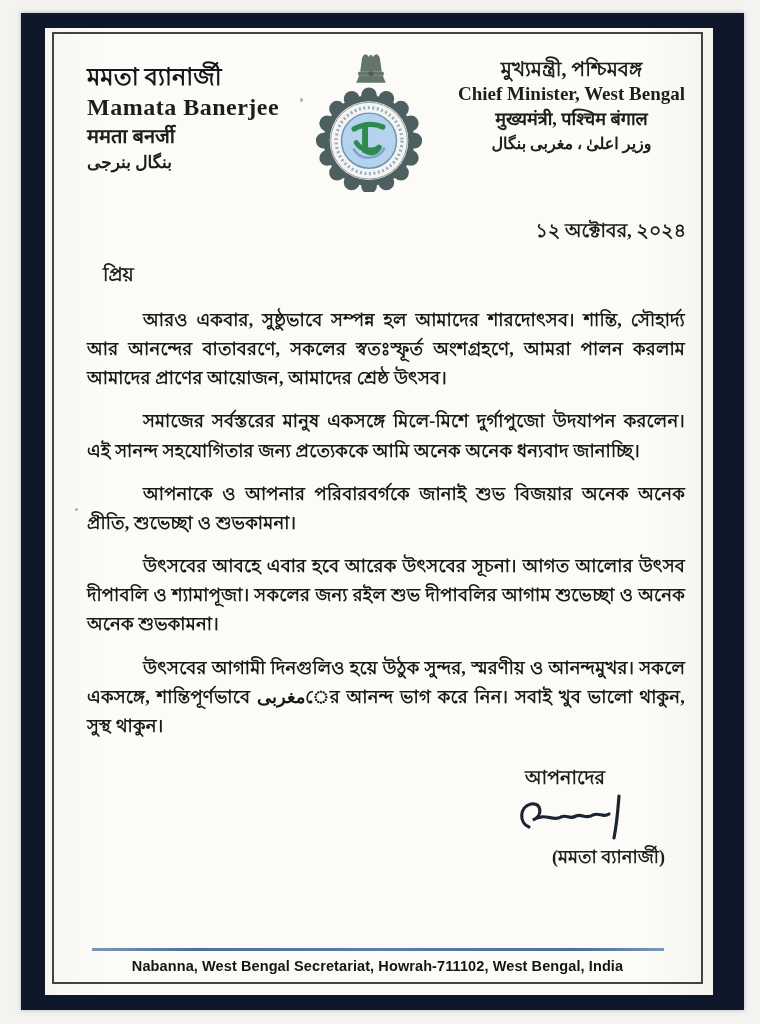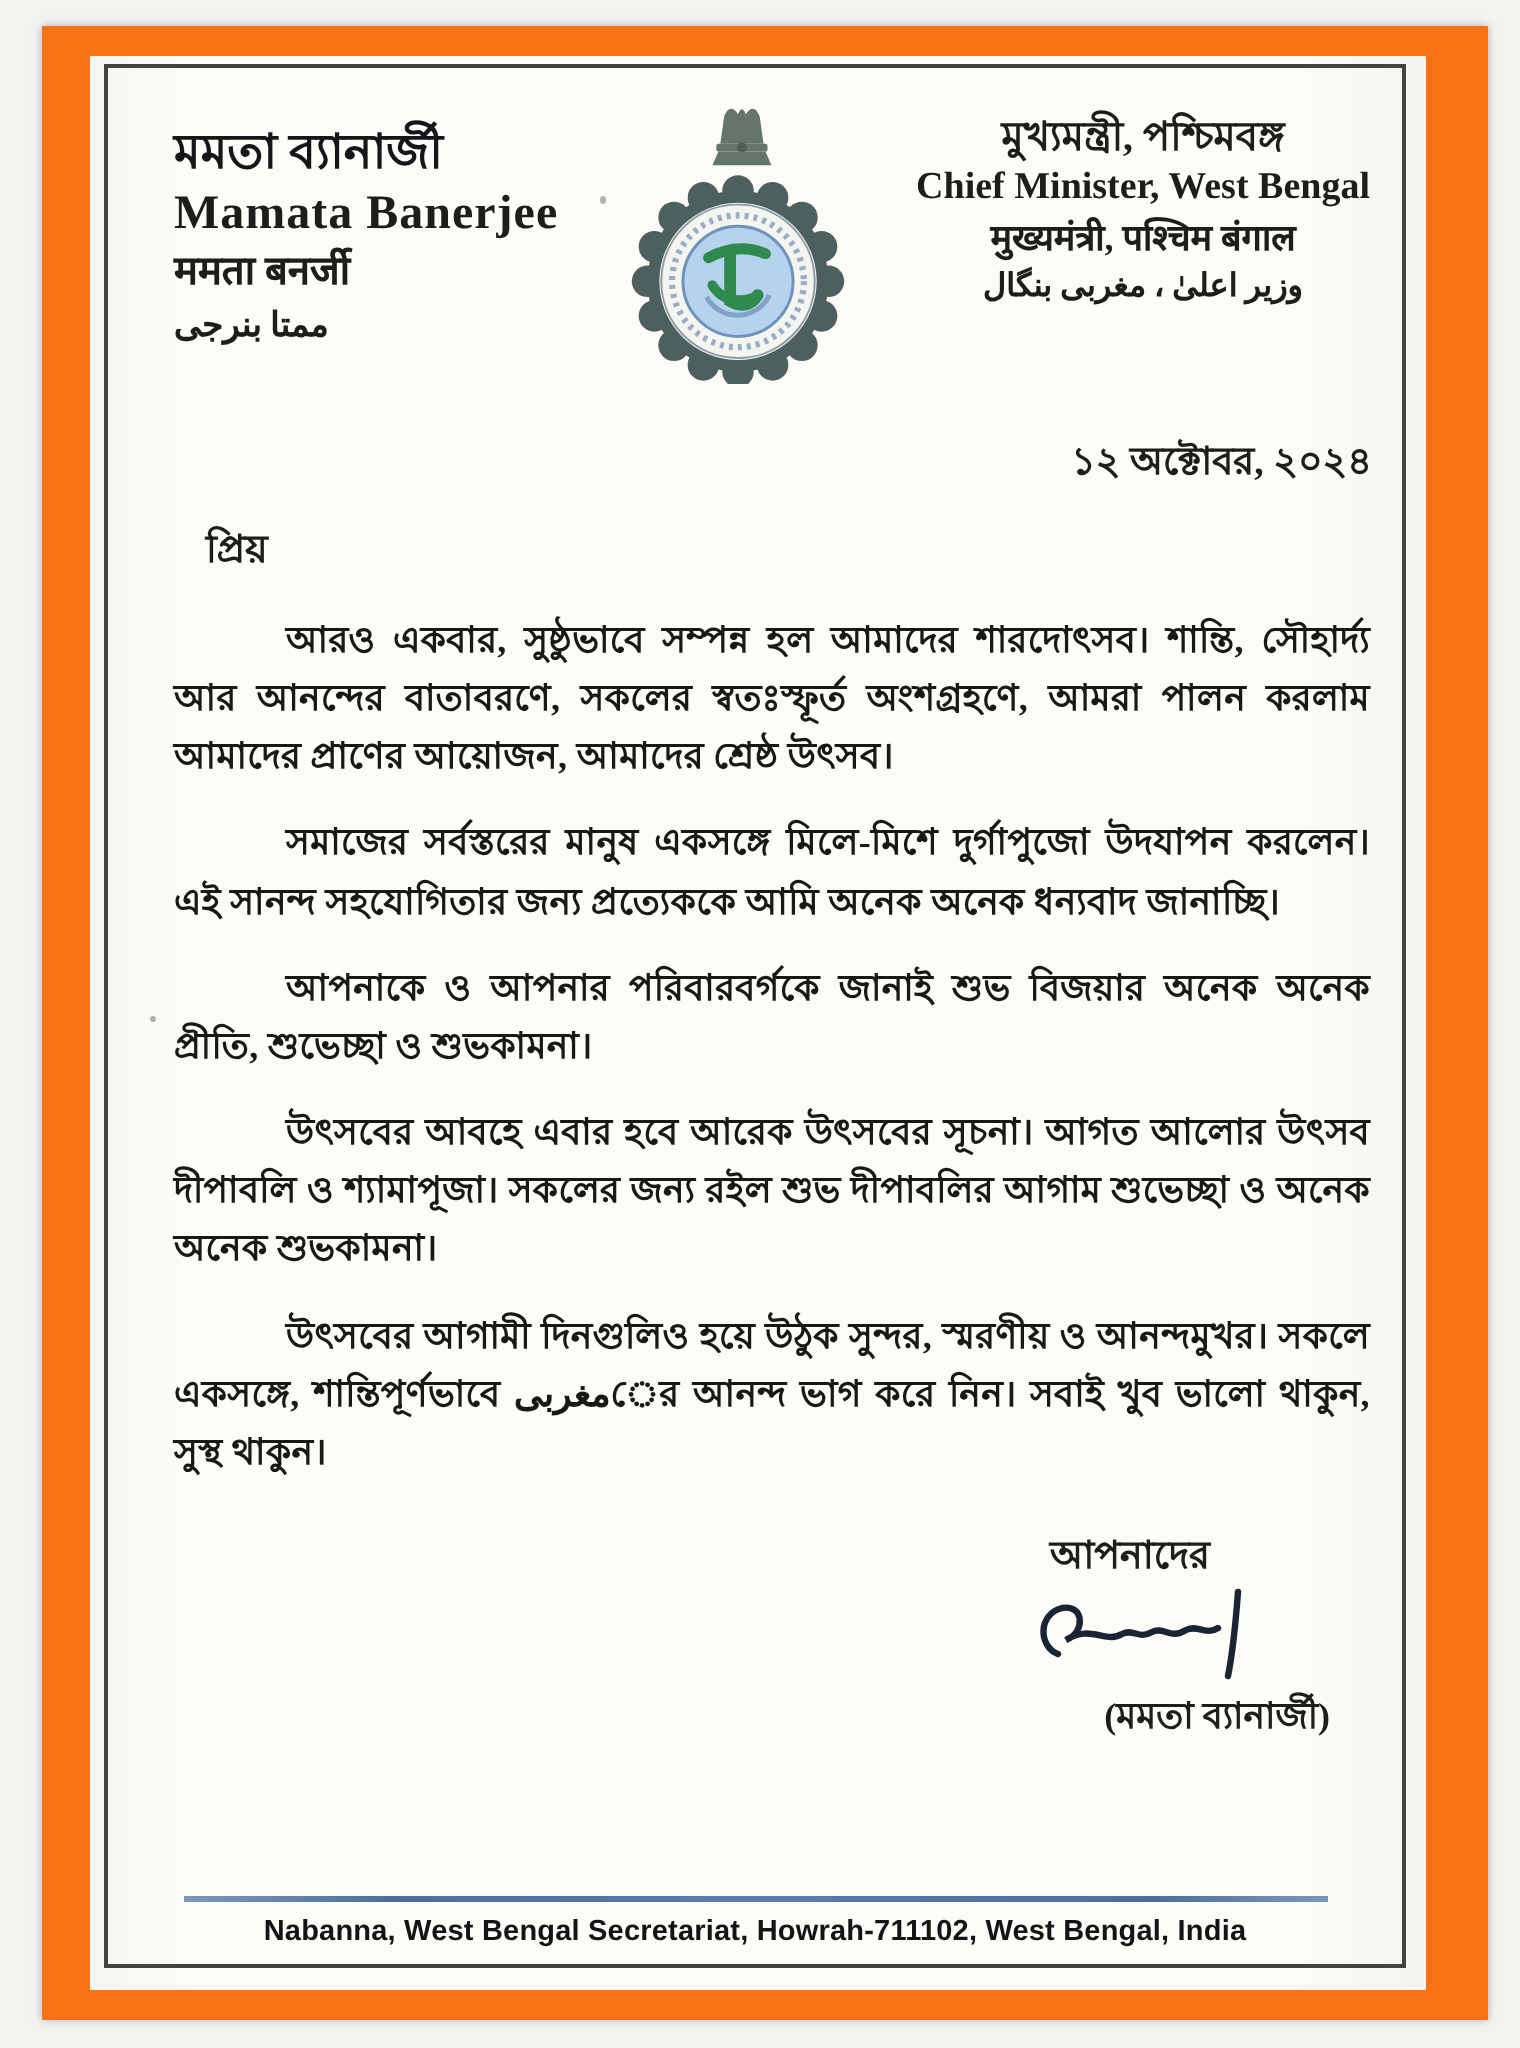--- a/index.html
+++ b/index.html
@@ -1,19 +1,19 @@
 <!DOCTYPE html>
 <html><head>
 <meta charset="utf-8">
 <style>
   * { margin:0; padding:0; box-sizing:border-box; }
   body { background:#f2f1ee; font-family:"Liberation Serif", serif; }
   .photo { position:relative; width:760px; height:1024px; background:#f4f3f0; overflow:hidden; }
   .blue-frame { position:absolute; left:21px; top:13px; width:723px; height:997px;
-                background:#f97316; box-shadow:0 0 4px rgba(90,110,150,.5); }
+                background:#0f172a; box-shadow:0 0 4px rgba(90,110,150,.5); }
   .paper { position:absolute; left:24px; top:15px; right:31px; bottom:15px;
            background:#fbfaf6;
            background-image:linear-gradient(90deg, #f7f6f1 0%, #fcfbf8 8%, #fcfbf8 90%, #f5f4ef 100%); }
   .letter-border { position:absolute; left:7px; top:4px; right:10px; bottom:11px;
                    border:2px solid #43433f; }
   .content { position:absolute; inset:0; padding:14px 14px 0 33px; color:#1d1d1b; }
 
   
   .letterhead { display:flex; justify-content:space-between; align-items:flex-start; height:140px; }
   .sender-block { padding-top:14px; line-height:1.25; }
@@ -56,21 +56,21 @@
   <div class="blue-frame">
     <div class="paper">
       <div class="letter-border">
         <div class="content">
 
           <div class="letterhead">
             <div class="sender-block">
               <div class="name-bn">মমতা ব্যানার্জী</div>
               <div class="name-en">Mamata Banerjee</div>
               <div class="name-hi">ममता बनर्जी</div>
-              <div class="name-ur">ممتا بنرجی</div>
+              <div class="name-ur">بنگال بنرجی</div>
             </div>
 
             <div class="emblem">
               <svg width="118" height="142" viewBox="0 0 120 144">
                 <g fill="#64756c">
                   <path d="M53 8 q3 -7 7 -1 q2 -5 4 0 q4 -6 7 1 l2 14 h-22 z"></path>
                   <rect x="49" y="22" width="26" height="4" rx="1"></rect>
                   <circle cx="62" cy="24" r="2.6" fill="#4e5f56"></circle>
                   <path d="M50 26 h24 l3 7 h-30 z"></path>
                 </g>

